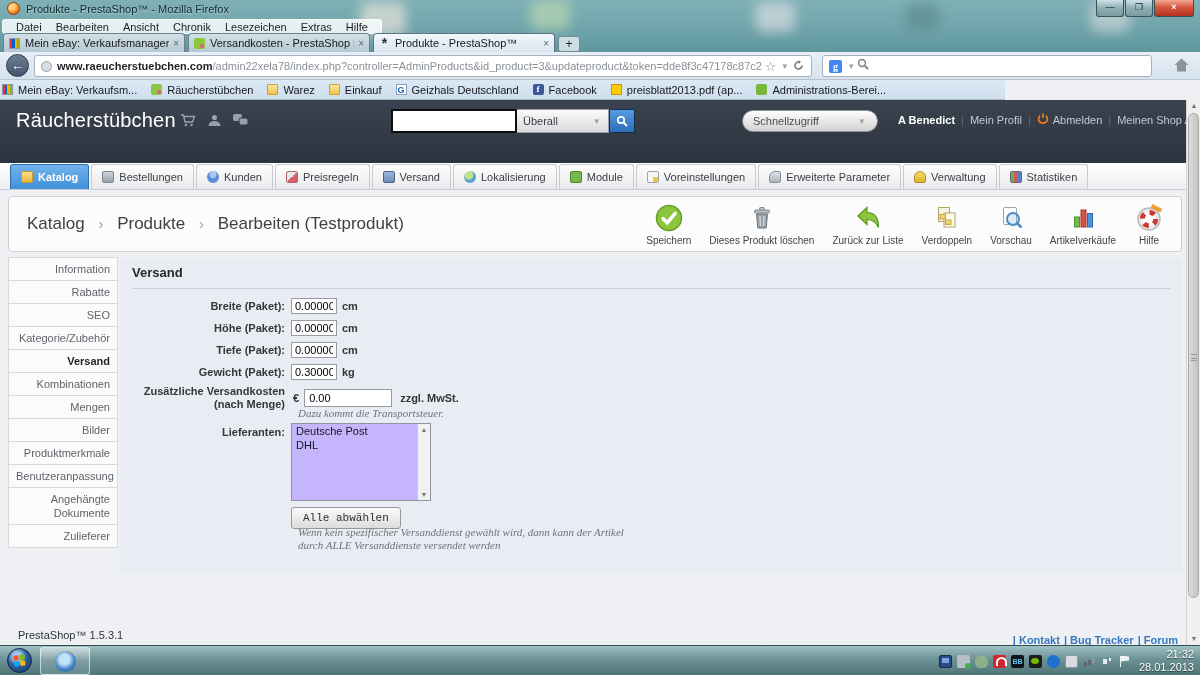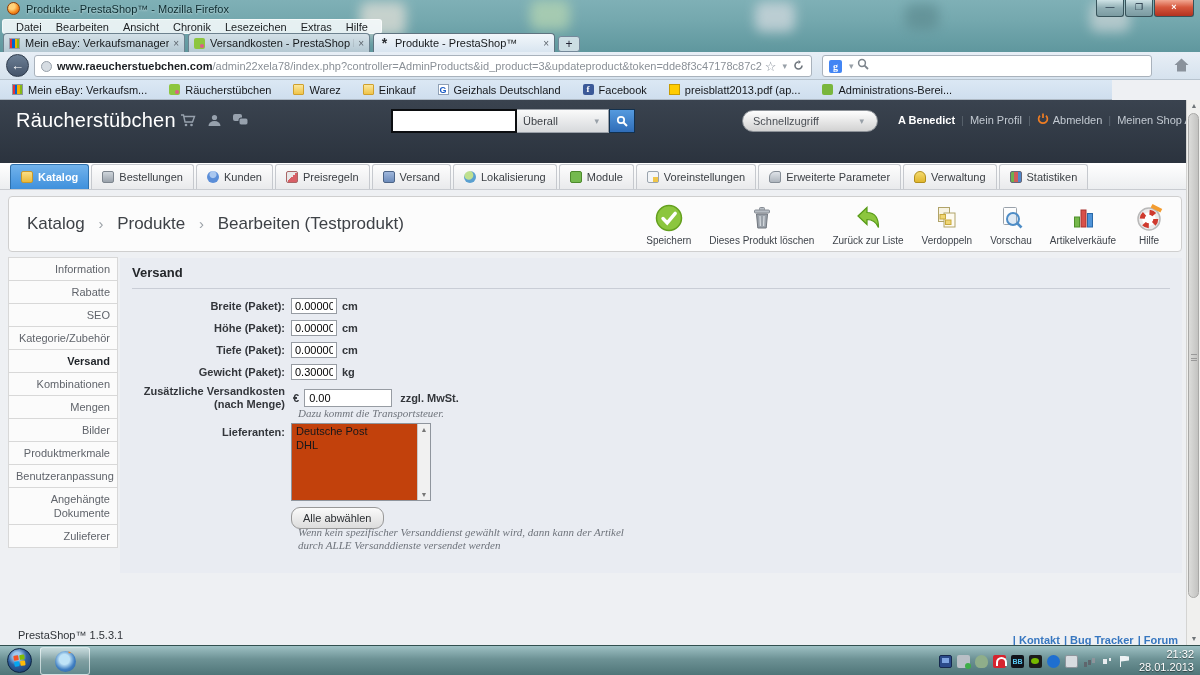--- a/index.html
+++ b/index.html
@@ -54,22 +54,22 @@
   .caret { font-size:9px; padding:0 3px; color:#98a0a8; }
   .reload-ico { padding:0 3px; }
   .search-field { position:absolute; left:822px; top:3px; width:330px; height:22px; background:#fff; border:1px solid #a9b2bc;
     border-radius:3px; display:flex; align-items:center; padding:0 6px; }
   .gfav { width:13px; height:13px; background:#4285f4; border-radius:2px; color:#fff; font:bold 10px/13px "Liberation Serif",serif;
     text-align:center; margin-right:4px; flex:none; }
   .search-ph { flex:1; font-size:11px; font-style:italic; color:#8a9097; border:none; outline:none; background:transparent; font-family:"Liberation Sans",sans-serif; }
   .home-btn { position:absolute; right:10px; top:5px; }
 
   
-  .bmbar { position:absolute; left:0; top:80px; width:1112px; height:20px; background:linear-gradient(#dbe8f4,#cfdeee);
-    border-bottom:1px solid #aeb9c4; display:flex; align-items:center; padding:0 12px;gap:8px; }
+  .bmbar { position:absolute; left:0; top:80px; width:1005px; height:20px; background:linear-gradient(#dbe8f4,#cfdeee);
+    border-bottom:1px solid #aeb9c4; display:flex; align-items:center; padding:0 2px; }
   .bm-item { display:flex; align-items:center; margin-right:14px; font-size:11px; color:#14171b; white-space:nowrap; }
   .bm-ico { width:11px; height:11px; margin-right:5px; flex:none; position:relative; font-size:0; }
   .bm-ico[data-icon="ebay"] { background:linear-gradient(90deg,#e53238 0 25%,#0064d2 0 50%,#f5af02 0 75%,#86b817 0); border:1px solid #8a94a0; }
   .bm-ico[data-icon="presta-green"] { background:#8dc63f; border-radius:2px; }
   .bm-ico[data-icon="presta-green"]::after { content:""; position:absolute; right:1px; bottom:1px; width:4px; height:4px; background:#e05a8a; border-radius:50%; }
   .bm-ico[data-icon="folder"] { background:linear-gradient(#fbe79c,#efc44a); border:1px solid #cfa02e; border-radius:1px; }
   .bm-ico[data-icon="geizhals"] { background:#fff; border:1px solid #8fa0b5; color:#1a5bc4; font:bold 9px/10px "Liberation Sans",sans-serif; text-align:center; }
   .bm-ico[data-icon="geizhals"]::after { content:"G"; }
   .bm-ico[data-icon="facebook"] { background:#3b5998; border-radius:2px; color:#fff; font:bold 9px/11px "Liberation Serif",serif; text-align:center; }
   .bm-ico[data-icon="facebook"]::after { content:"f"; }
@@ -134,26 +134,26 @@
   .frow { position:absolute; display:flex; align-items:center; }
   .flabel { width:165px; text-align:right; font-size:11px; font-weight:bold; color:#33363b; flex:none; line-height:13px; }
   .dim-input { width:46px; height:16px; margin-left:6px; border:1px solid #979ca3; font-size:11px; padding:1px 3px;
     font-family:"Liberation Sans",sans-serif; background:#fff; overflow:hidden; }
   .unit { font-size:11px; font-weight:bold; color:#33363b; margin-left:5px; }
   .euro { font-size:11px; font-weight:bold; color:#33363b; margin-left:8px; }
   .cost-input { width:88px; height:18px; margin-left:5px; border:1px solid #979ca3; font-size:11px; padding:1px 4px;
     font-family:"Liberation Sans",sans-serif; background:#fff; }
   .suffix { font-size:11px; font-weight:bold; color:#33363b; margin-left:8px; }
   .note { position:absolute; font-family:"Liberation Serif",serif; font-style:italic; font-size:11px; color:#6e737b; line-height:13px; }
-  .listbox { position:absolute; left:171px; top:165px; width:140px; height:78px; background:#c2410c; border:1px solid #8f959d; }
+  .listbox { position:absolute; left:171px; top:165px; width:140px; height:78px; background:#c4b5fd; border:1px solid #8f959d; }
   .lb-opt { font-size:11px; color:#14171b; padding:1px 4px; }
   .lb-scroll { position:absolute; right:0; top:0; bottom:0; width:13px; background:#f1f1f1; border-left:1px solid #c9c9c9;
     display:flex; flex-direction:column; justify-content:space-between; align-items:center; font-size:7px; color:#777; padding:2px 0; }
   .deselect-btn { position:absolute; left:171px; top:249px; padding:4px 11px; font-size:11px; color:#2c2f33;
-    background:linear-gradient(#fafafa,#dcdcdc); border:1px solid #989898; border-radius:9px; font-family:Liberation Sans, sans-serif; }
+    background:linear-gradient(#fafafa,#dcdcdc); border:1px solid #989898; border-radius:3px; font-family:Liberation Mono, monospace; }
 
   .footer-left { position:absolute; left:18px; top:629px; font-size:11px; color:#2f3338; }
   .footer-links { position:absolute; right:22px; top:634px; font-size:11px; font-weight:bold; display:flex; }
   .flink { color:#3777c0; margin-left:4px; }
   .flink::before { content:"| "; color:#3777c0; }
 
   
   .v-scroll { position:absolute; left:1186px; top:100px; width:14px; height:545px; background:#f0f0ee; border-left:1px solid #d4d4d2; }
   .sb-arrow { position:absolute; left:0; width:14px; height:12px; text-align:center; font-size:7px; color:#6f7478; line-height:12px; }
   .sb-thumb { position:absolute; left:1px; top:13px; width:11px; height:485px; background:linear-gradient(90deg,#dcdcda,#c3c3c1);

